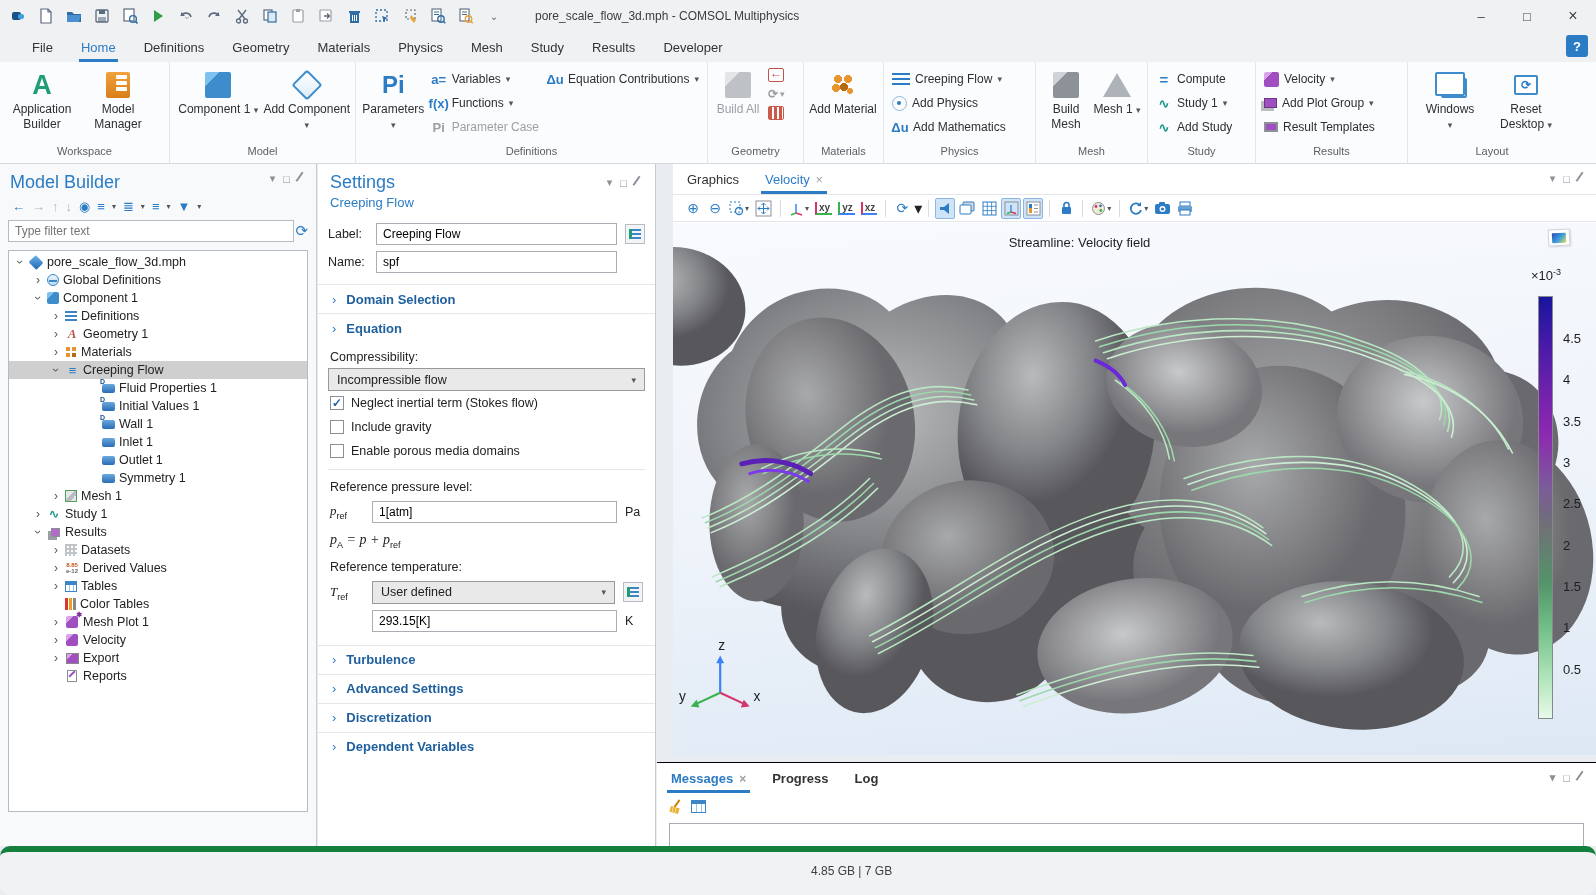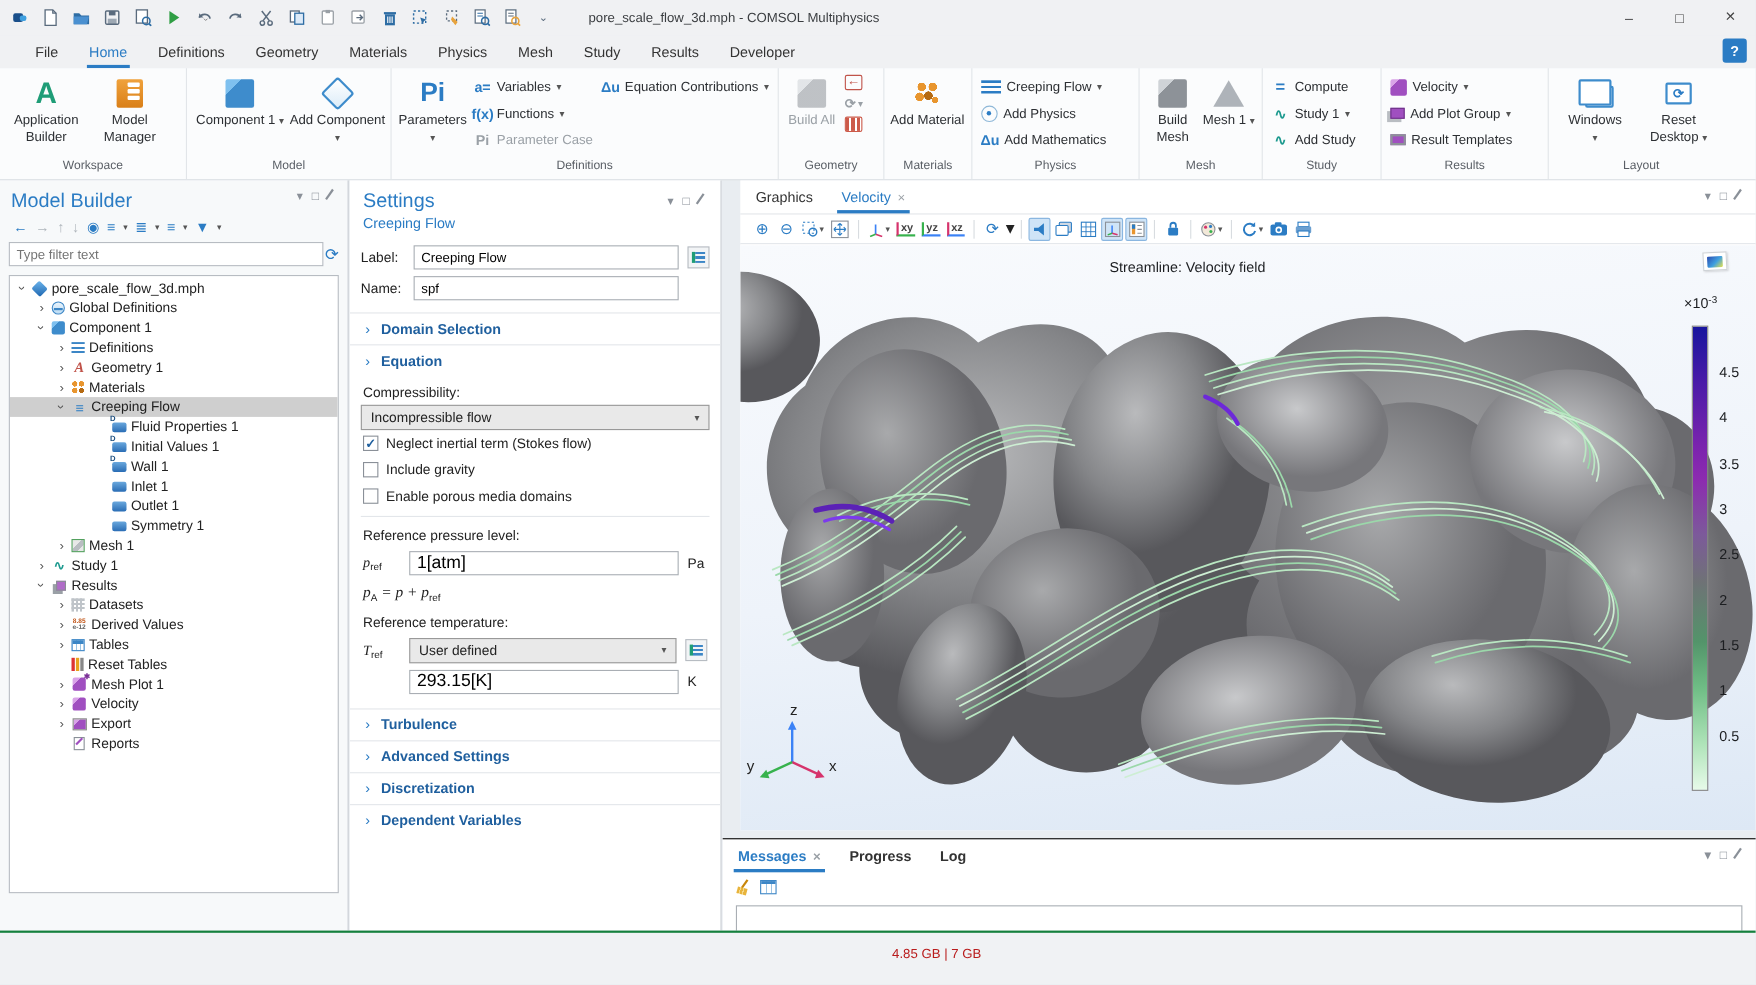--- a/index.html
+++ b/index.html
@@ -166,21 +166,21 @@
   .pm-caption { font-size:12.5px; padding:4px 2px; }
   .dropdown { height:23px; background:#e9e9e9; border:1px solid #999; display:flex; align-items:center;
     justify-content:space-between; padding:0 8px; font-size:12.5px; }
   .cbrow { display:flex; align-items:center; gap:7px; padding:5px 2px; font-size:12.5px; }
   .cb { width:14px; height:14px; border:1px solid #8a9098; background:#fff; display:flex;
     align-items:center; justify-content:center; font-size:12px; color:#1f5f9e; font-weight:bold; }
   .hline { border-top:1px solid #e3e6ea; margin:6px 0; }
   .symrow { display:flex; align-items:center; gap:8px; padding:3px 2px; }
   .sym { font-size:13px; font-family:"Liberation Serif",serif; font-style:italic; width:34px; }
   .sym sub { font-style:normal; font-size:9px; font-family:"Liberation Sans",sans-serif; }
-  .symrow input { flex:1; height:22px; border:1px solid #a9aeb4; font-size:16px; padding:0 6px; }
+  .symrow input { flex:1; height:22px; border:1px solid #a9aeb4; font-size:12px; padding:0 6px; }
   .unit { font-size:12.5px; width:18px; }
   .eqline { font-family:"Liberation Serif",serif; font-style:italic; font-size:14px; padding:6px 2px; }
   .eqline sub { font-style:normal; font-size:9px; font-family:"Liberation Sans",sans-serif; }
 
   
   #graphics { position:absolute; top:164px; left:657px; right:0; height:591px; background:#fff;margin-left:16px; }
   .gtabs { height:31px; display:flex; align-items:flex-end; padding-left:14px; gap:26px; border-bottom:1px solid #e3e6ea; }
   .gtab { font-size:13px; color:#333; padding-bottom:7px; position:relative; display:flex; gap:6px; align-items:center; }
   .gtab.active { color:#2b7cc4; }
   .gtab.active::after { content:""; position:absolute; left:-4px; right:-4px; bottom:0; height:3px; background:#2b7cc4; }
@@ -217,21 +217,21 @@
   .broom::before { content:""; position:absolute; left:7px; top:0; width:2px; height:9px; background:#c8860a; transform:rotate(35deg); }
   .broom::after { content:""; position:absolute; left:1px; bottom:0; width:9px; height:6px;
     background:linear-gradient(90deg,#e8b43c 0 2px,#f5d98a 2px 3px,#e8b43c 3px 5px,#f5d98a 5px 6px,#e8b43c 6px); transform:rotate(15deg); }
   .tbl-ic { width:15px; height:13px; border:1.5px solid #3c86c6;
     background:linear-gradient(#3c86c6 0 3px,transparent 3px),
                repeating-linear-gradient(90deg,transparent 0 4px,#9cc4e4 4px 5px); }
   .msg-field { position:absolute; left:12px; right:12px; top:60px; height:26px; background:#fff; border:1px solid #a9aeb4; }
 
   
   #statusbar { position:absolute; left:0; right:0; bottom:0; height:49px; background:#f0f2f4;
-    border-top:2px solid #15803d; font-size:12px; color:#b91c1c; }
+    border-top:6px solid #15803d; font-size:12px; color:#404040;border-radius:10px; }
   #statusbar .mem { position:absolute; left:50%; top:12px; transform:translateX(16%); white-space:nowrap; }
 </style>
 </head>
 <body>
 
 <div id="titlebar">
   <div class="qat">
     <span class="qbtn">
         <svg width="14" height="14">
           <rect x="1" y="3" width="9" height="8" rx="2" fill="#1a4f8a"></rect>
@@ -713,21 +713,21 @@
         <span>Derived Values</span>
       </div>
     <div class="trow d2">
         <span class="chev">›</span>
         <span class="ticon i-tables"></span>
         <span>Tables</span>
       </div>
     <div class="trow d2">
         <span class="chev none">›</span>
         <span class="ticon i-ctab"></span>
-        <span>Reset Tables</span>
+        <span>Color Tables</span>
       </div>
     <div class="trow d2">
         <span class="chev">›</span>
         <span class="ticon">
           <span class="i-pcube star"></span>
         </span>
         <span>Mesh Plot 1</span>
       </div>
     <div class="trow d2">
         <span class="chev">›</span>

